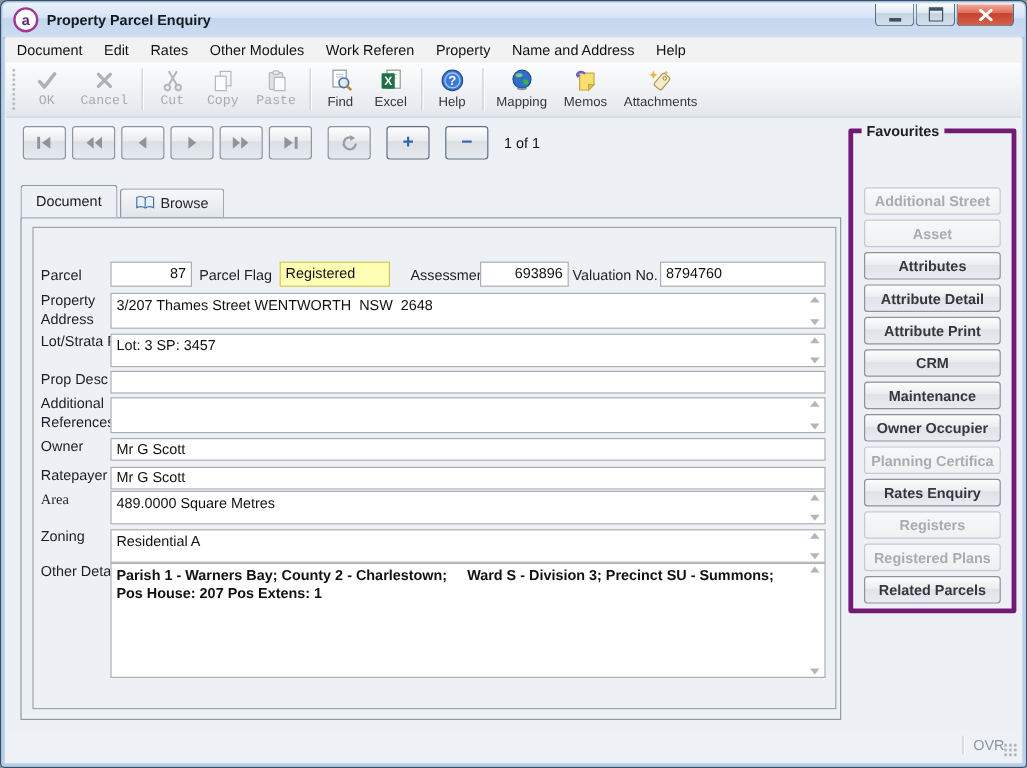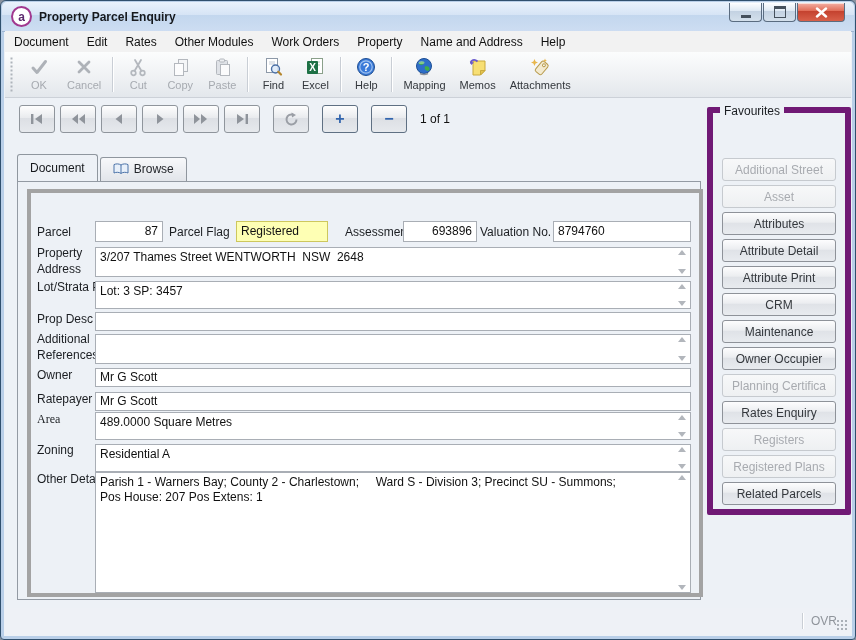--- a/index.html
+++ b/index.html
@@ -28,55 +28,55 @@
   
   .toolbar{position:absolute;left:4px;top:51px;right:4px;height:45px;
     background:linear-gradient(#fcfdfd,#eef0f3 60%,#e3e7ec);border-bottom:1px solid #ccd1d8;
     display:flex;align-items:stretch;}
   .tb-grip{width:5px;margin:5px 4px 5px 4px;background-image:radial-gradient(circle,#aeb4bb 1px,transparent 1.2px);
     background-size:4px 4px;background-position:center;}
   .tb-btn{display:flex;flex-direction:column;align-items:center;justify-content:flex-start;
     padding:4px 7px 2px 7px;min-width:28px;border-radius:3px;}
   .tb-btn .tb-icon{height:22px;display:flex;align-items:center;justify-content:center;}
   .tb-btn .tb-label{font-size:11px;color:#33373c;margin-top:1px;white-space:nowrap;}
-  .tb-btn.disabled .tb-label{color:#a6aab0;}
+  .tb-btn.disabled .tb-label{color:#a6aab0;font-family:Liberation Mono, monospace;}
   .tb-sep{width:1px;background:#c9ced5;margin:5px 4px;box-shadow:1px 0 0 #fff;}
   
   .navrow{position:absolute;left:18px;top:104px;height:28px;display:flex;align-items:center;}
   .nav-btn{width:34px;height:26px;margin-right:5px;border:1px solid #8f959c;border-radius:3px;
     background:linear-gradient(#fefefe,#e9ebee 45%,#dcdfe4 46%,#e6e9ed);
     display:flex;align-items:center;justify-content:center;}
   .nav-btn.accent{border-color:#5f7083;}
   .nav-gap{width:8px;}
   .nav-glyph{font-size:16px;font-weight:bold;color:#3265ad;line-height:1;}
   .rec-indicator{font-size:12px;color:#111;margin-left:8px;}
   
   .tabs{position:absolute;left:16px;top:154px;height:26px;display:flex;align-items:flex-end;}
   .tab{display:flex;align-items:center;gap:5px;font-size:12px;color:#16191d;
     border:1px solid #8f969e;border-bottom:none;border-radius:3px 3px 0 0;padding:5px 12px 6px 12px;}
   .tab.active{background:#edf1f6;position:relative;z-index:2;height:15px;}
   .tab.inactive{background:linear-gradient(#f7f8fa,#e2e5ea);height:12px;margin-left:2px;color:#23262b;}
   
   .tabpage{position:absolute;left:16px;top:180px;width:682px;height:417px;background:#edf1f6;
     border:1px solid #939aa3;z-index:1;}
-  .innerframe{position:absolute;left:9px;top:7px;width:668px;height:400px;border:4px solid #a3a3a3;background:#edf1f6;}
+  .innerframe{position:absolute;left:9px;top:7px;width:668px;height:400px;border:1px solid #a3a3a3;background:#edf1f6;}
   .flabel{position:absolute;font-size:12px;color:#1b1e22;line-height:16px;width:80px;}
   .ffield{position:absolute;background:#fff;border:1px solid #a9aeb5;font-size:12px;color:#111;
     display:flex;align-items:flex-start;box-sizing:border-box;}
   .ffield .fval{padding:2px 4px;white-space:pre-wrap;line-height:15px;flex:1;overflow:hidden;}
   .ffield.vcenter .fval{align-self:center;padding-top:0;padding-bottom:0;}
   .ffield.num .fval{text-align:right;}
   .ffield.flag{background:#feffb4;border-color:#cdc75e;}
   .spinners{width:16px;align-self:stretch;display:flex;flex-direction:column;justify-content:space-between;
     align-items:center;padding:2px 0;}
   .arr{width:0;height:0;border-left:4px solid transparent;border-right:4px solid transparent;}
   .arr.up{border-bottom:5px solid #b2b6bc;}
   .arr.dn{border-top:5px solid #b2b6bc;}
   
-  .favourites{position:absolute;left:706px;top:106px;width:132px;height:396px;border:6px solid #701a75;border-radius:2px;}
+  .favourites{position:absolute;left:706px;top:106px;width:132px;height:396px;border:4px solid #701a75;border-radius:2px;font-weight:bold;}
   .fav-legend{position:absolute;top:-9px;left:7px;background:#edf1f6;padding:0 4px;font-size:12px;color:#1b1e22;}
   .fav-btn{position:absolute;left:9px;width:112px;height:21px;border-radius:3px;border:1px solid #8e9299;
     background:linear-gradient(#fdfdfe,#ebedf0 45%,#dfe2e7 46%,#e8ebef);
     display:flex;align-items:center;justify-content:center;font-size:12px;color:#34383d;white-space:nowrap;overflow:hidden;}
   .fav-btn.disabled{border-color:#c6cacf;color:#a8abb0;background:linear-gradient(#f7f8f9,#eef0f2);}
   
   .statusbar{position:absolute;left:4px;right:4px;bottom:5px;height:26px;background:#eef1f6;
     display:flex;align-items:center;justify-content:flex-end;}
   .sb-sep{width:1px;height:16px;background:#c9ced5;box-shadow:1px 0 0 #fff;margin-right:8px;}
   .sb-ovr{font-size:12px;color:#8f949b;margin-right:14px;}
@@ -106,21 +106,21 @@
             </svg>
       </div>
     </div>
   </div>
 
   <div class="menubar">
     <span class="menu-item">Document</span>
     <span class="menu-item">Edit</span>
     <span class="menu-item">Rates</span>
     <span class="menu-item">Other Modules</span>
-    <span class="menu-item">Work Orders</span>
+    <span class="menu-item">Work Referen</span>
     <span class="menu-item">Property</span>
     <span class="menu-item">Name and Address</span>
     <span class="menu-item">Help</span>
   </div>
 
   <div class="toolbar">
     <div class="tb-grip"></div>
 
     <div class="tb-btn disabled">
       <span class="tb-icon">
@@ -391,21 +391,21 @@
       <span class="flabel" style="left:6px;top:249px;">Zoning</span>
       <div class="ffield" style="left:64px;top:251px;width:596px;height:28px;">
         <span class="fval">Residential A</span>
         <span class="spinners">
               <span class="arr up"></span>
               <span class="arr dn"></span>
             </span>
       </div>
 
       <span class="flabel" style="left:6px;top:278px;">Other Details</span>
-      <div class="ffield" style="left:64px;top:279px;width:596px;height:121px;">
+      <div class="ffield" style="left:64px;top:279px;width:596px;height:96px;font-weight:bold;">
         <span class="fval">Parish 1 - Warners Bay; County 2 - Charlestown;     Ward S - Division 3; Precinct SU - Summons;
 Pos House: 207 Pos Extens: 1</span>
         <span class="spinners">
               <span class="arr up"></span>
               <span class="arr dn"></span>
             </span>
       </div>
 
     </div>
   </div>

